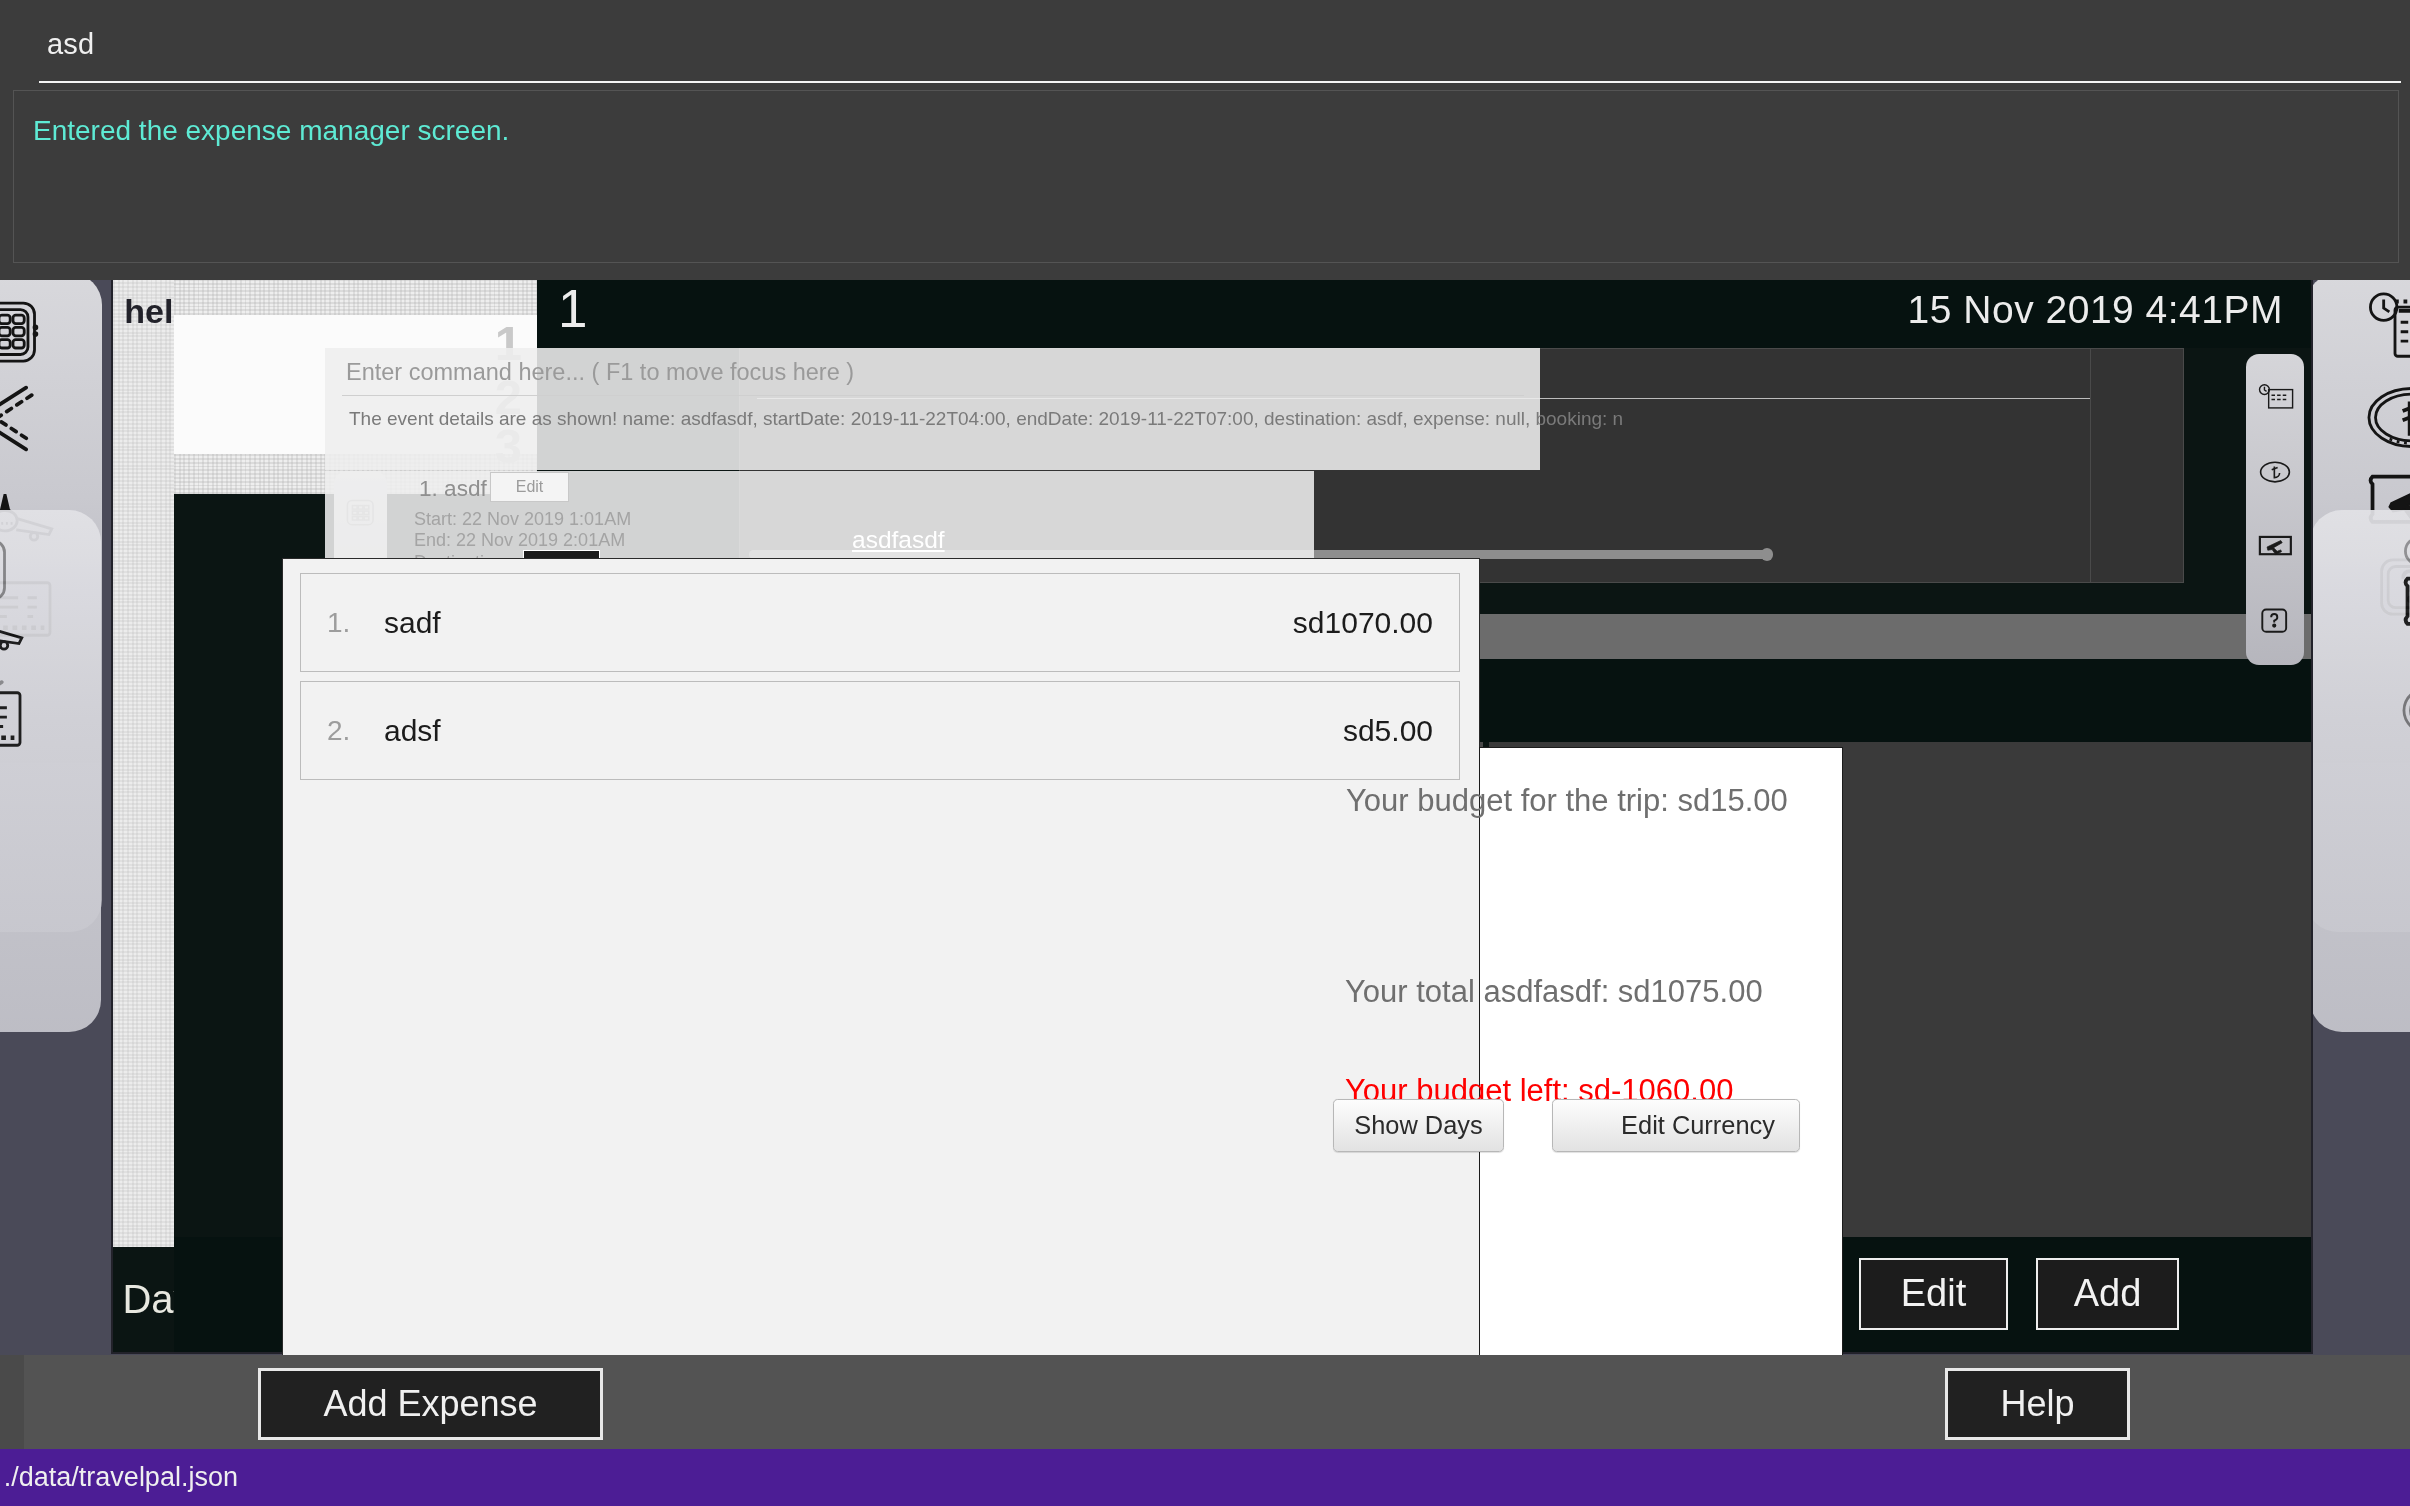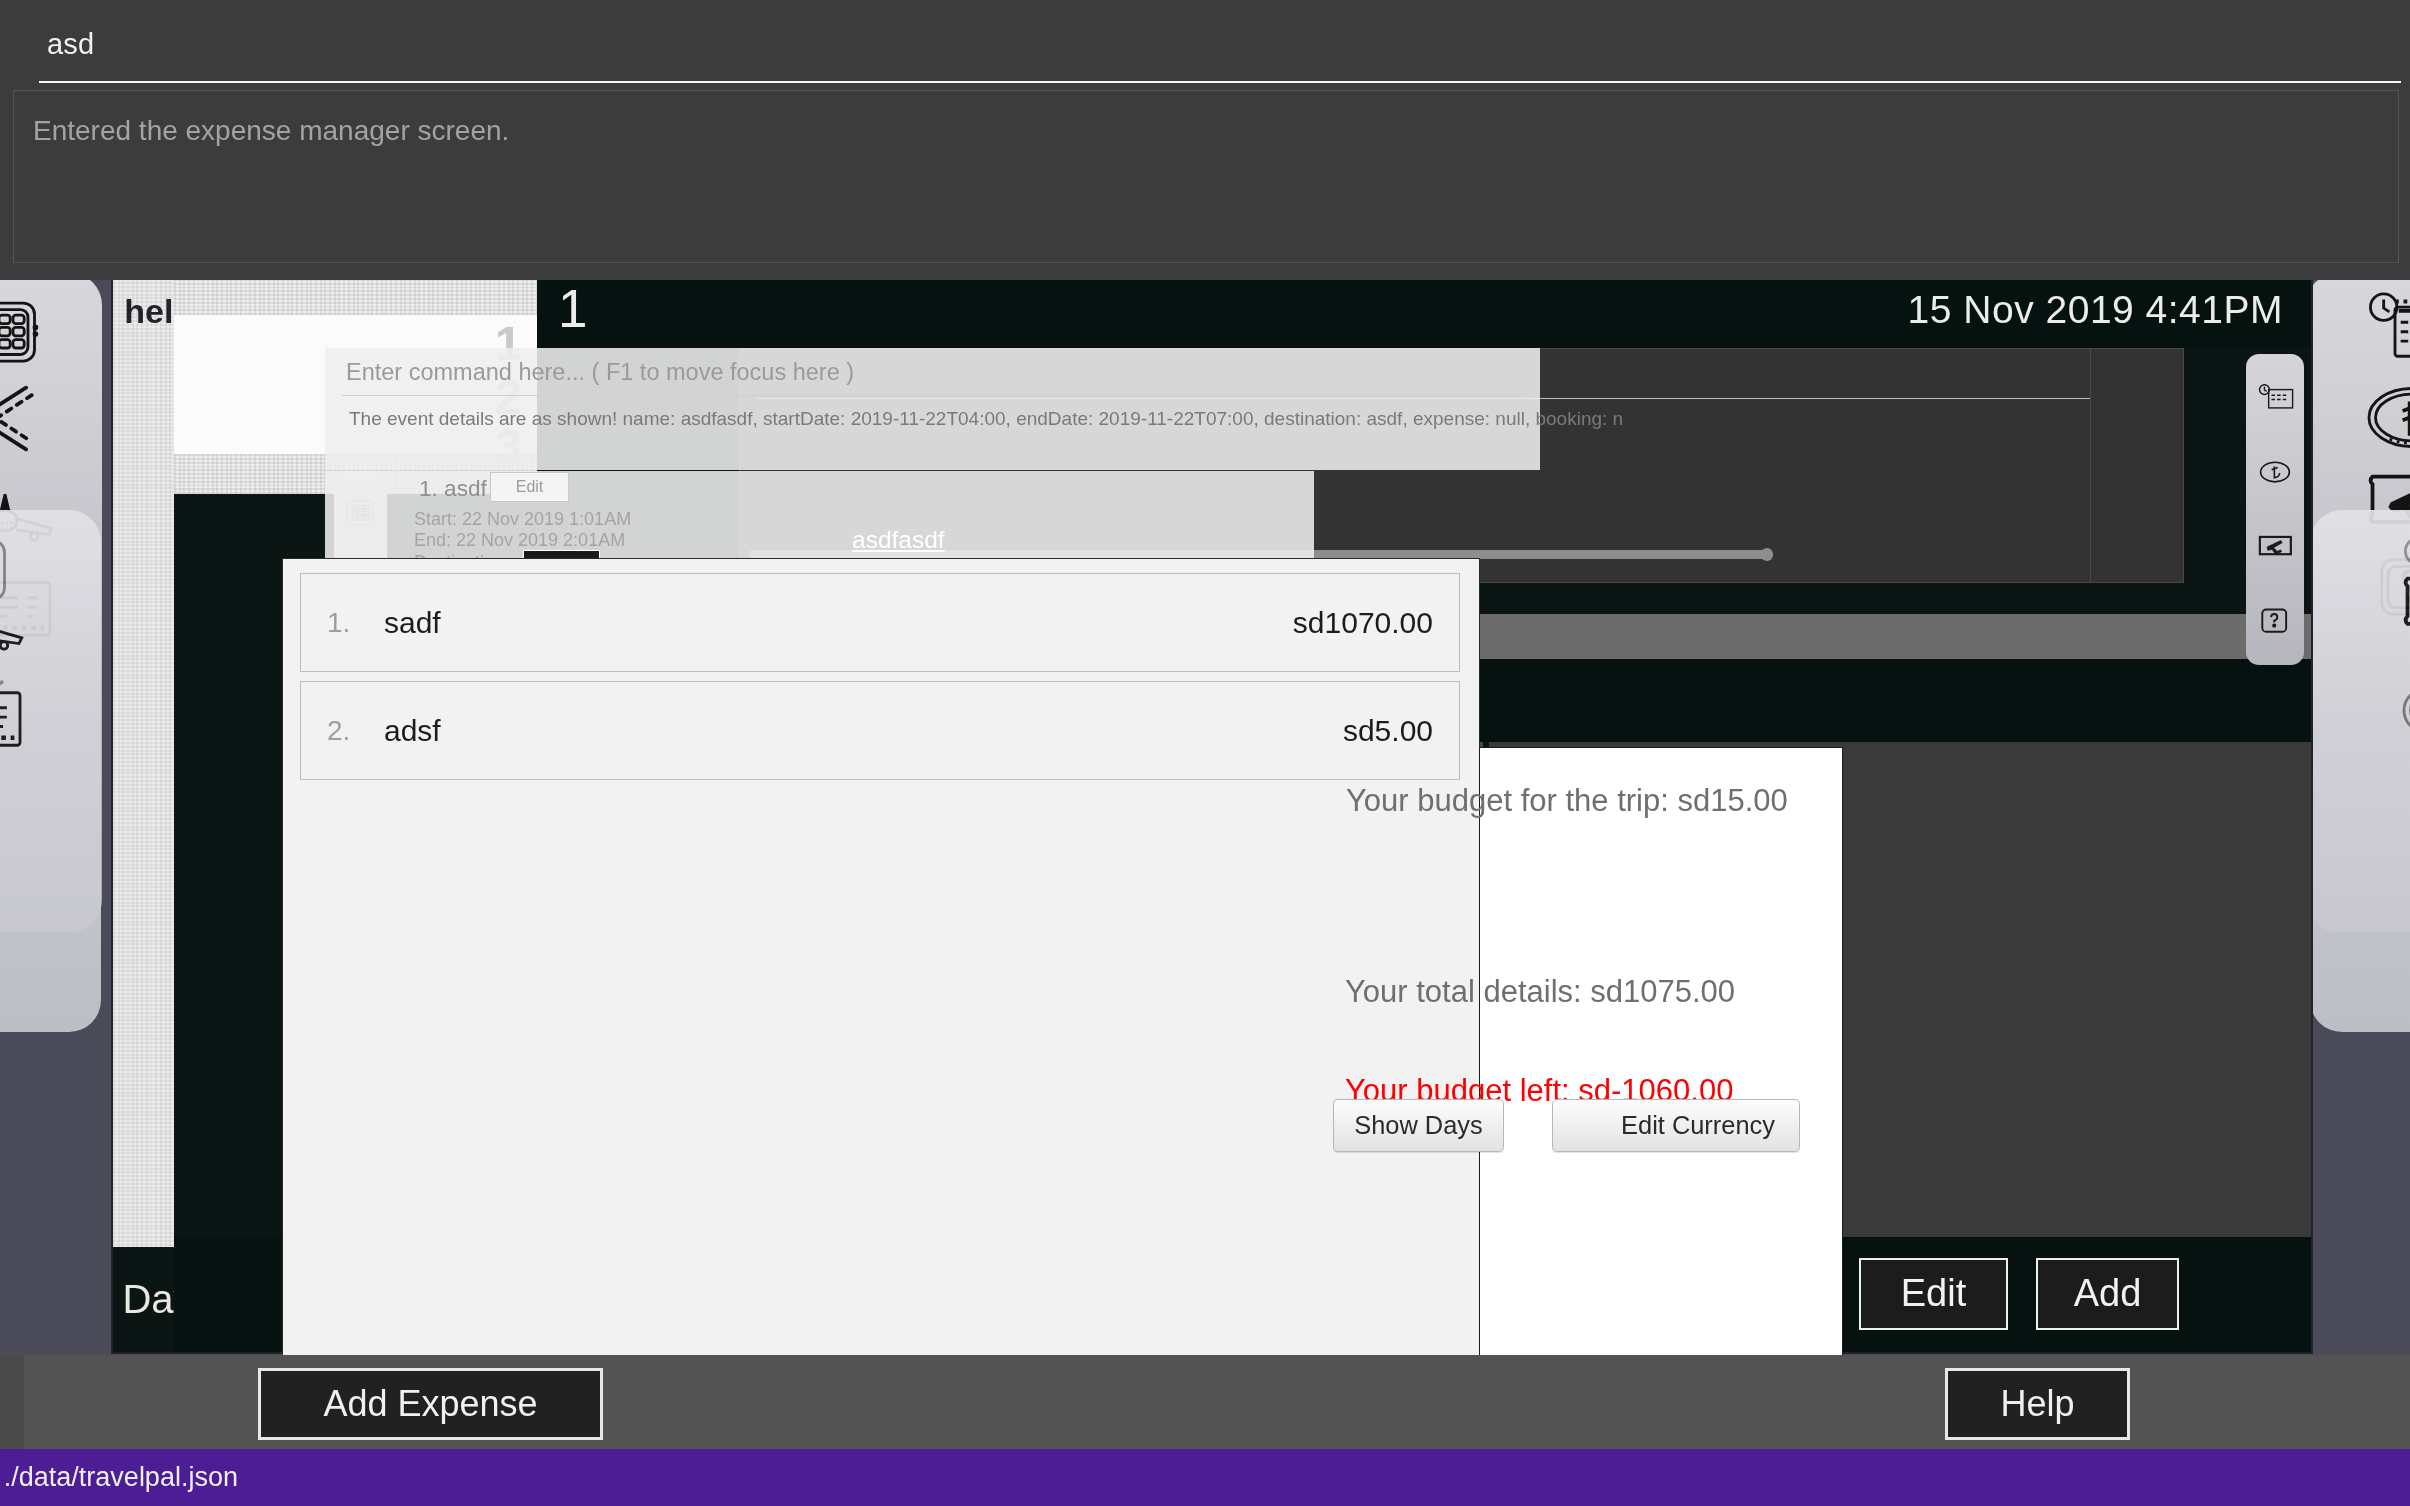--- a/index.html
+++ b/index.html
@@ -32,21 +32,21 @@
   }
   .cmd-underline{
     position:absolute;left:26px;top:75px;width:2362px;height:2.8px;background:#f5f5f5;
   }
   .log-box{
     position:absolute;left:13px;top:90px;width:2384px;height:171px;
     background:#3c3c3c;border:0.9px solid #545454;
   }
   .log-text{
     position:absolute;left:19px;top:21px;width:2335px;
-    color:#a3a3a3;font-size:28px;line-height:38px;
+    color:#5eead4;font-size:28px;line-height:38px;
     white-space:pre-wrap;
   }
 
   
   .stage{
     position:absolute;left:0;top:280px;width:2411px;height:1075px;
     background:#4a4a58;
     overflow:hidden;
   }
 
@@ -608,21 +608,21 @@
       </div>
       <div class="expense-item i2">
         <div class="idx">2.</div>
         <div class="nm">adsf</div>
         <div class="amt">sd5.00</div>
       </div>
     </div>
 
     <div class="budget-dialog">
       <div class="budget-row" id="bt1">Your budget for the trip: sd15.00</div>
-      <div class="budget-row" id="bt2">Your total details: sd1075.00</div>
+      <div class="budget-row" id="bt2">Your total asdfasdf: sd1075.00</div>
       <div class="budget-row" id="bt3" style="color: rgb(255, 0, 0);">Your budget left: sd-1060.00</div>
       <div class="dlg-btn show-days">Show Days</div>
       <div class="dlg-btn edit-cur">Edit Currency</div>
     </div>
 
   </div>
 
   <div class="bottom-bar">
     <div class="bb-btn add-exp">Add Expense</div>
     <div class="bb-btn help">Help</div>

